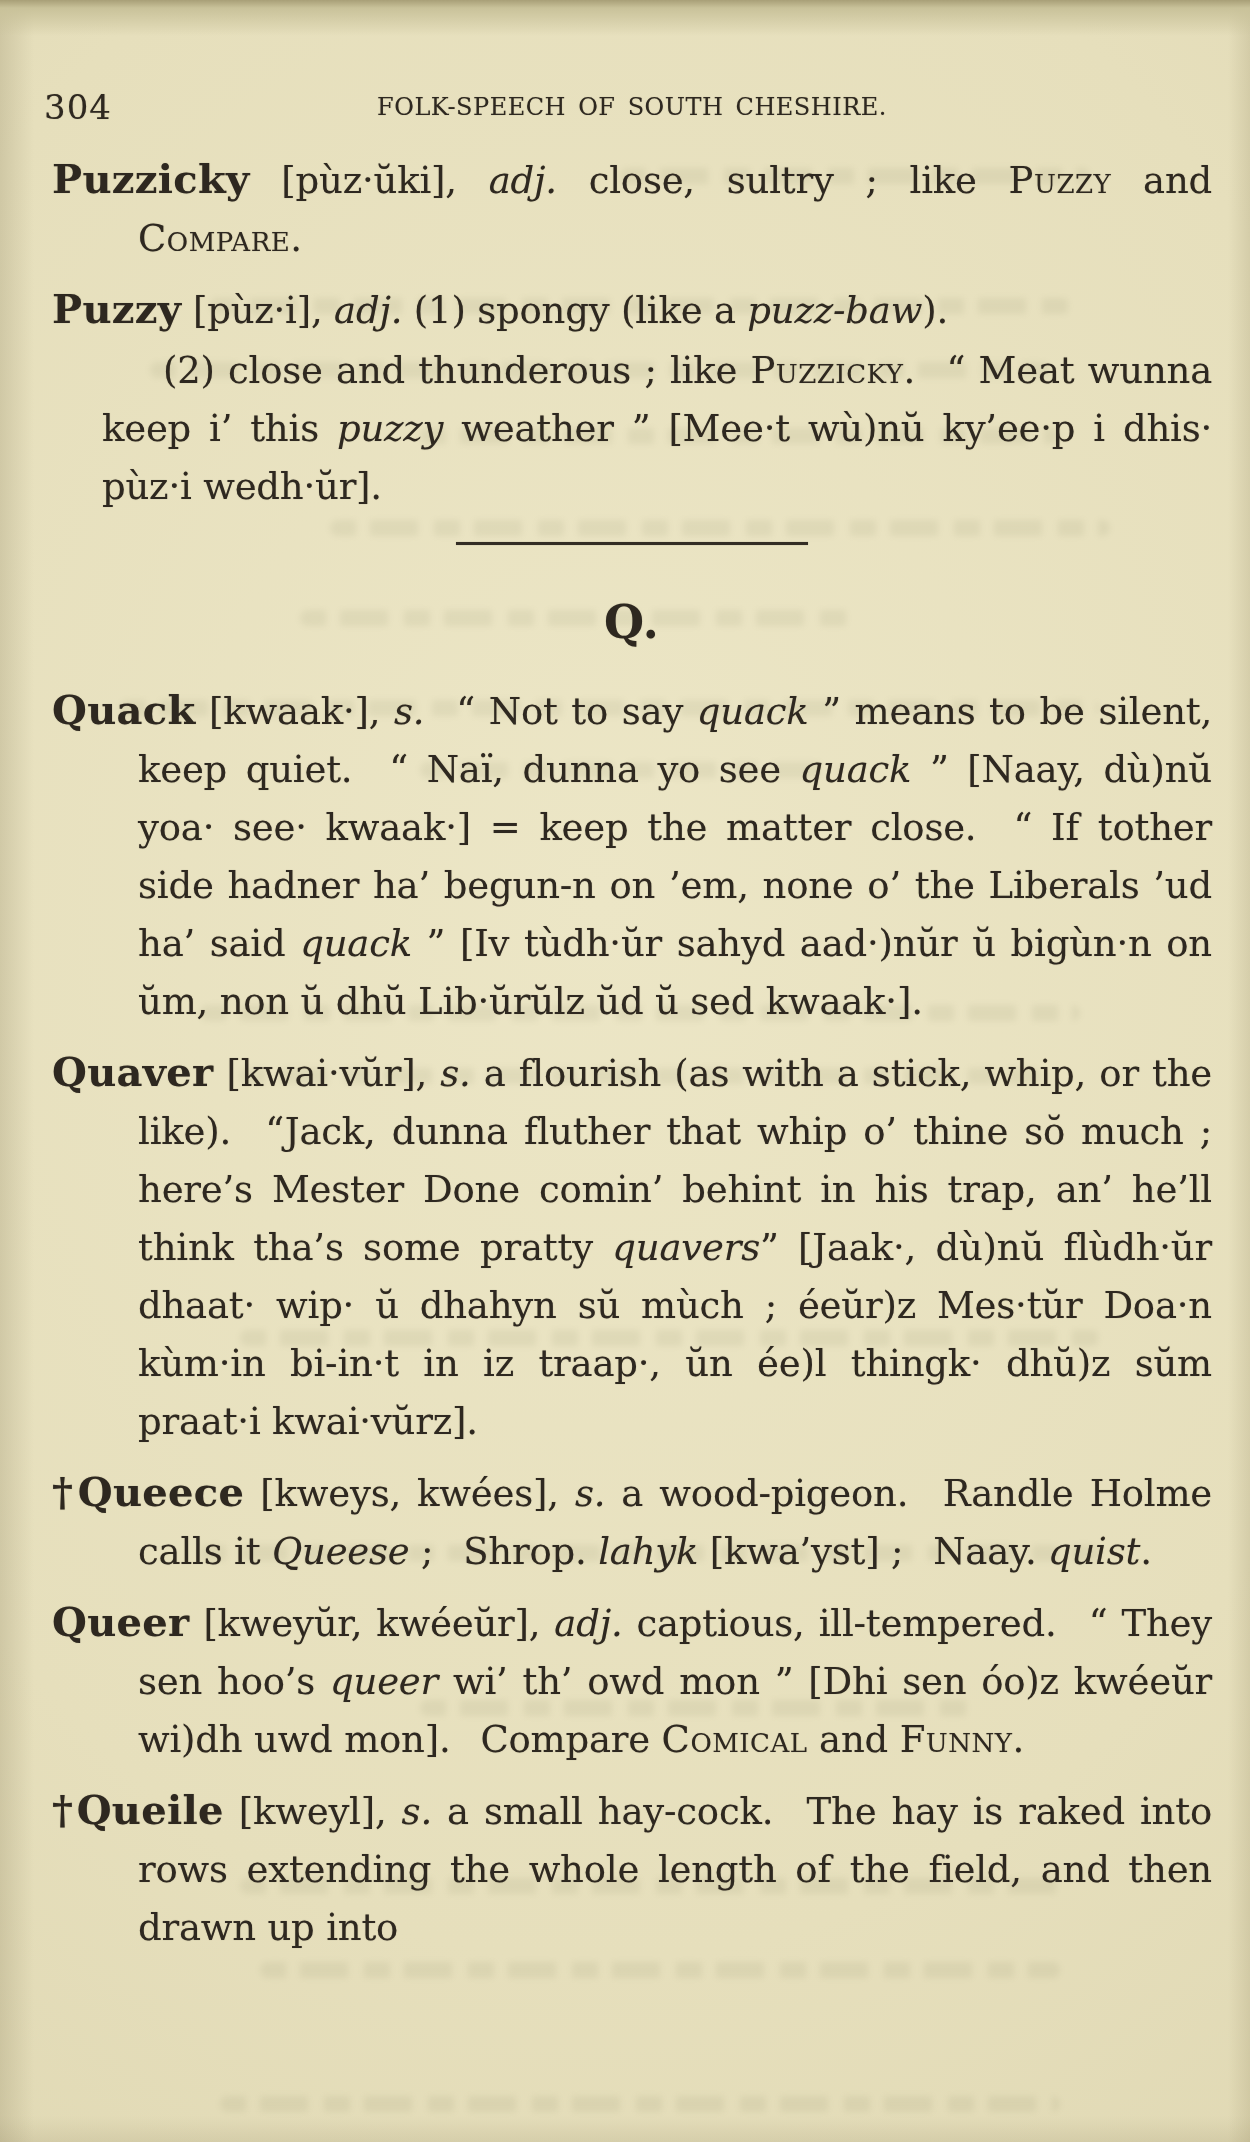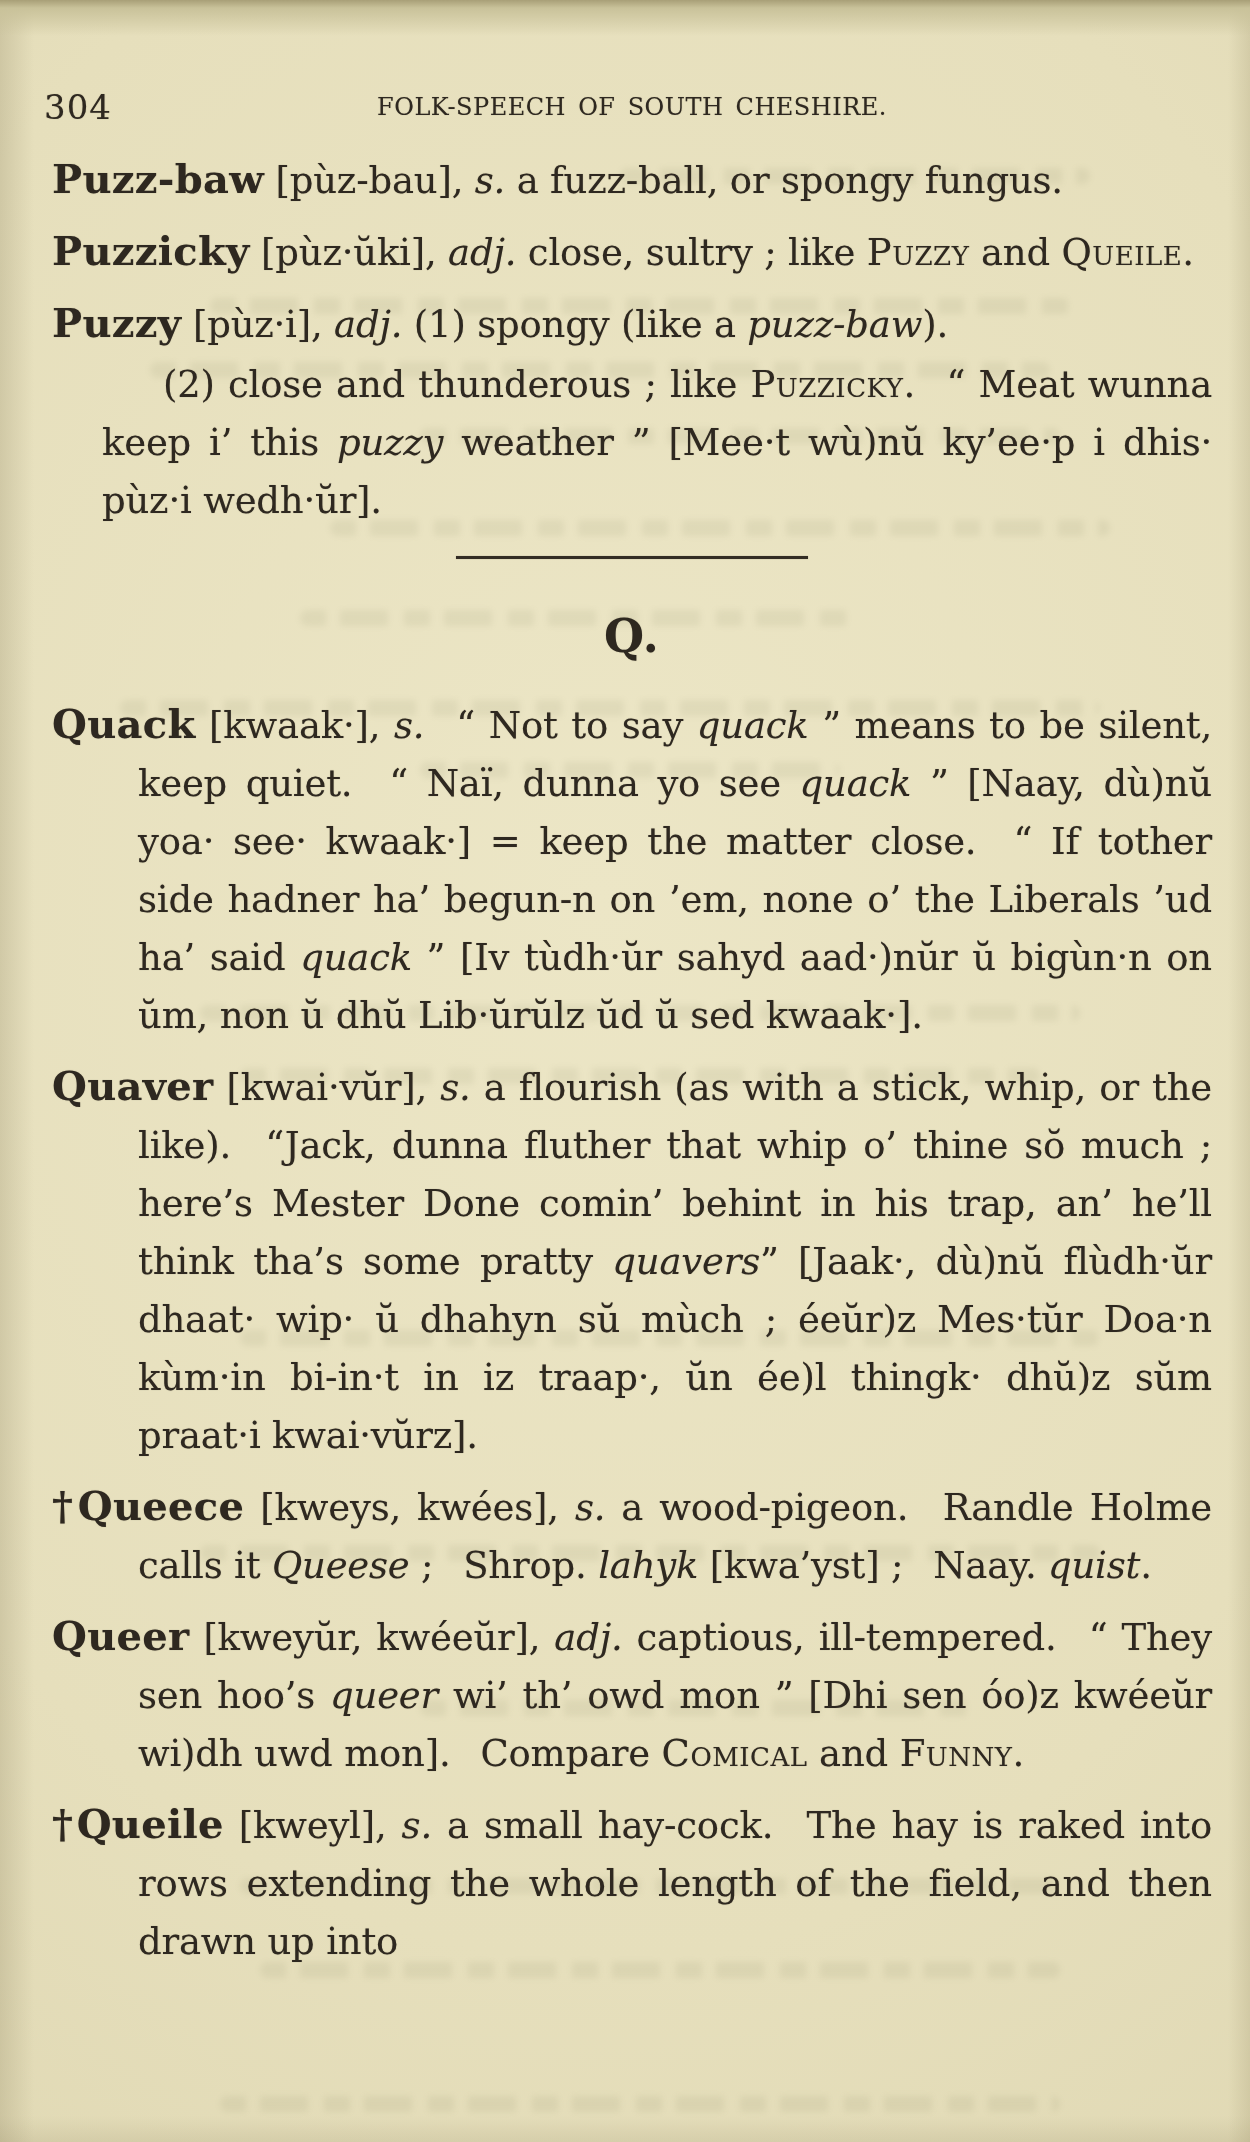--- a/index.html
+++ b/index.html
@@ -99,22 +99,21 @@
     <i style="top:1962px;left:260px;width:800px"></i>
     <i style="top:2096px;left:220px;width:840px"></i>
   </div>
 
   <header>
     <span class="pgnum">304</span>
     <span class="title">FOLK-SPEECH OF SOUTH CHESHIRE.</span>
   </header>
 
   <main>
-    <p class="entry"><span class="rb">Puzz-baw</span><span class="rn"> [pùz-bau], </span><span class="ri">s.</span><span class="rn"> a fuzz-ball, or spongy fungus.</span></p>
-    <p class="entry"><span class="rb">Puzzicky</span><span class="rn"> [pùz·ŭki], </span><span class="ri">adj.</span><span class="rn"> close, sultry ; like </span><span class="rsc">Puzzy</span><span class="rn"> and </span><span class="rsc">Queile</span><span class="rn">.</span></p>
+    <p class="entry"><span class="rb">Puzzicky</span><span class="rn"> [pùz·ŭki], </span><span class="ri">adj.</span><span class="rn"> close, sultry ; like </span><span class="rsc">Puzzy</span><span class="rn"> and </span><span class="rsc">Compare</span><span class="rn">.</span></p>
     <p class="entry"><span class="rb">Puzzy</span><span class="rn"> [pùz·i], </span><span class="ri">adj.</span><span class="rn"> (1) spongy (like a </span><span class="ri">puzz-baw</span><span class="rn">).</span></p>
     <p class="sub"><span class="rn">(2) close and thunderous ; like </span><span class="rsc">Puzzicky</span><span class="rn">.  “ Meat wunna keep i’ this </span><span class="ri">puzzy</span><span class="rn"> weather ” [Mee·t wù)nŭ ky’ee·p i dhis· pùz·i wedh·ŭr].</span></p>
 
     <div class="divider"></div>
     <h2 class="section">Q.</h2>
 
     <p class="entry"><span class="rb">Quack</span><span class="rn"> [kwaak·], </span><span class="ri">s.</span><span class="rn">  “ Not to say </span><span class="ri">quack</span><span class="rn"> ” means to be silent, keep quiet.  “ Naï, dunna yo see </span><span class="ri">quack</span><span class="rn"> ” [Naay, dù)nŭ yoa· see· kwaak·] = keep the matter close.  “ If tother side hadner ha’ begun-n on ’em, none o’ the Liberals ’ud ha’ said </span><span class="ri">quack</span><span class="rn"> ” [Iv tùdh·ŭr sahyd aad·)nŭr ŭ bigùn·n on ŭm, non ŭ dhŭ Lib·ŭrŭlz ŭd ŭ sed kwaak·].</span></p>
     <p class="entry"><span class="rb">Quaver</span><span class="rn"> [kwai·vŭr], </span><span class="ri">s.</span><span class="rn"> a flourish (as with a stick, whip, or the like).  “Jack, dunna fluther that whip o’ thine sŏ much ; here’s Mester Done comin’ behint in his trap, an’ he’ll think tha’s some pratty </span><span class="ri">quavers</span><span class="rn">” [Jaak·, dù)nŭ flùdh·ŭr dhaat· wip· ŭ dhahyn sŭ mùch ; éeŭr)z Mes·tŭr Doa·n kùm·in bi-in·t in iz traap·, ŭn ée)l thingk· dhŭ)z sŭm praat·i kwai·vŭrz].</span></p>
     <p class="entry"><span class="rb">†Queece</span><span class="rn"> [kweys, kwées], </span><span class="ri">s.</span><span class="rn"> a wood-pigeon.  Randle Holme calls it </span><span class="ri">Queese</span><span class="rn"> ;  Shrop. </span><span class="ri">lahyk</span><span class="rn"> [kwa’yst] ;  Naay. </span><span class="ri">quist</span><span class="rn">.</span></p>
     <p class="entry"><span class="rb">Queer</span><span class="rn"> [kweyŭr, kwéeŭr], </span><span class="ri">adj.</span><span class="rn"> captious, ill-tempered.  “ They sen hoo’s </span><span class="ri">queer</span><span class="rn"> wi’ th’ owd mon ” [Dhi sen óo)z kwéeŭr wi)dh uwd mon].  Compare </span><span class="rsc">Comical</span><span class="rn"> and </span><span class="rsc">Funny</span><span class="rn">.</span></p>

